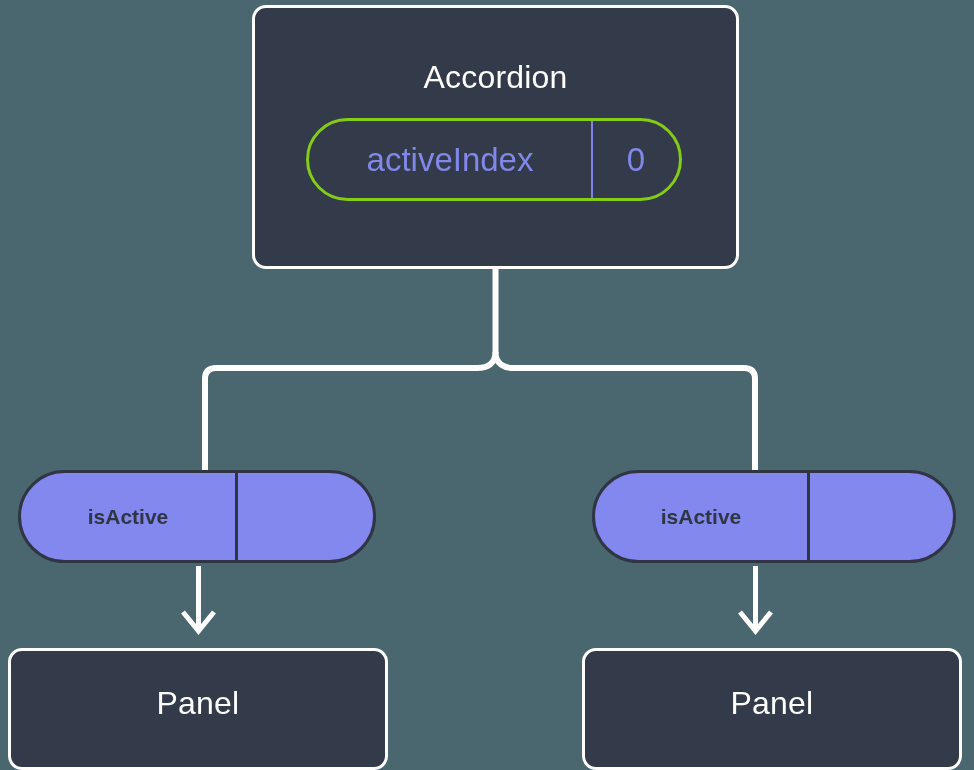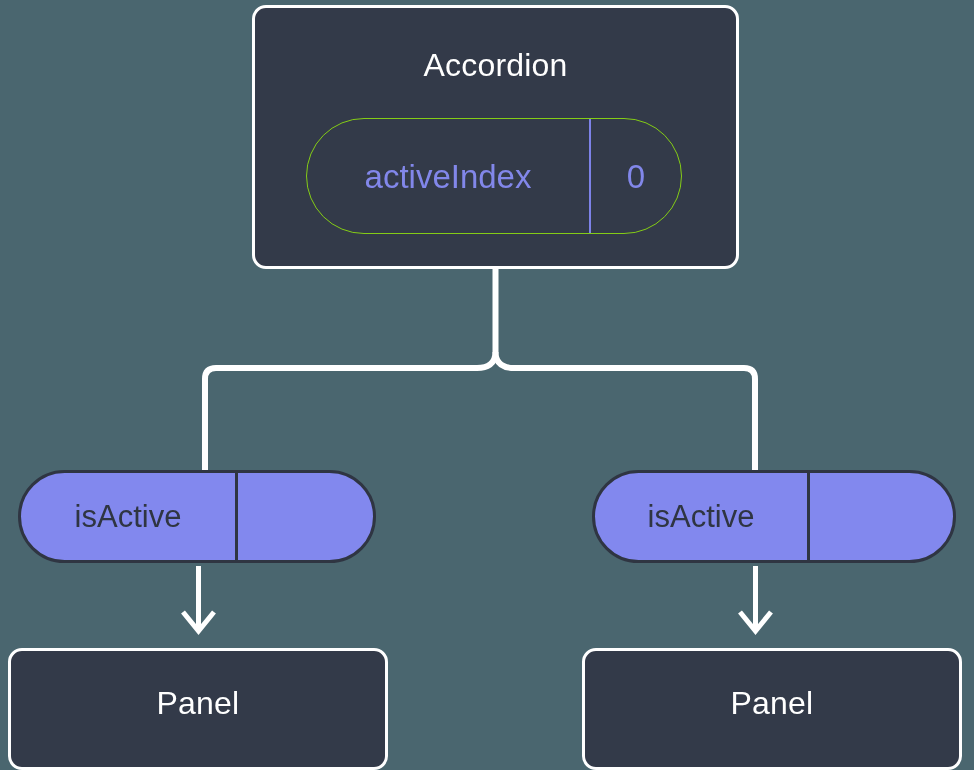--- a/index.html
+++ b/index.html
@@ -47,32 +47,32 @@
     white-space: nowrap;
   }
 
   
   #root-node {
     left: 252px;
     top: 5px;
     width: 487px;
     height: 264px;
     justify-content: flex-start;
-    padding-top: 41px;
+    padding-top: 53px;
   }
 
   
   .pill-outline {
     position: absolute;
     left: 306px;
     top: 118px;
     width: 376px;
-    height: 116px;
+    height: 83px;
     box-sizing: border-box;
-    border: 1px solid #84cc16;
+    border: 3px solid #84cc16;
     border-radius: 999px;
     display: flex;
     align-items: stretch;
     overflow: hidden;
   }
   .pill-outline .pill-key,
   .pill-outline .pill-val {
     display: flex;
     align-items: center;
     justify-content: center;
@@ -100,23 +100,24 @@
     display: flex;
     align-items: stretch;
     overflow: hidden;
   }
   .pill-solid .pill-key,
   .pill-solid .pill-val {
     display: flex;
     align-items: center;
     justify-content: center;
     color: #2f3542;
-    font-size: 31px;
+    font-size: 21px;
     line-height: 1;
     white-space: nowrap;
+    font-weight: bold;
   }
   .pill-solid .pill-key {
     border-right: 3px solid #2f3542;
   }
   .pill-solid .pill-val {
     flex: 1 1 auto;
   }
 
   #pill-left  { left: 18px;  top: 470px; width: 358px; }
   #pill-left  .pill-key { width: 214px; }

